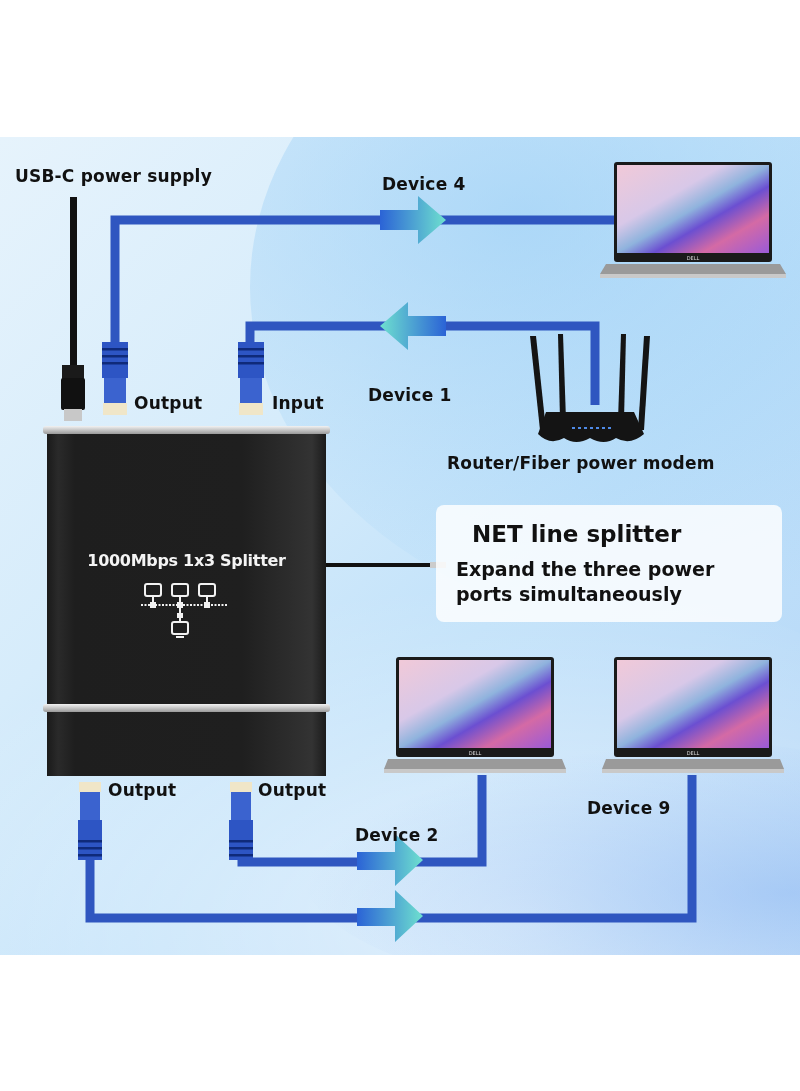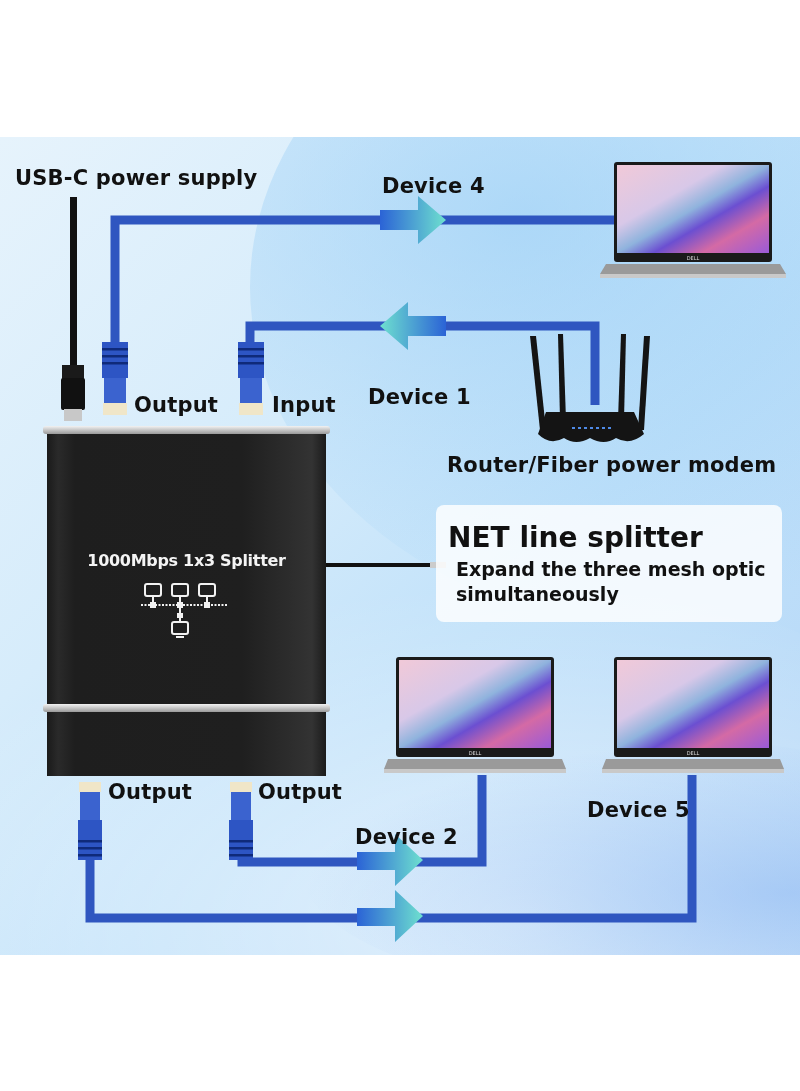--- a/index.html
+++ b/index.html
@@ -7,25 +7,25 @@
          font-family:"DejaVu Sans", "Liberation Sans", sans-serif; }
   .stage { position:absolute; left:0; top:137px; width:800px; height:818px; overflow:hidden;
            background: linear-gradient(135deg, #e6f3fc 0%, #d6ecfb 35%, #c2e2fa 60%, #b4d6f7 100%); }
   .swoosh1 { position:absolute; left:250px; top:-200px; width:900px; height:700px; border-radius:50%;
              background: radial-gradient(ellipse at 30% 40%, rgba(140,200,245,0.55), rgba(140,200,245,0) 70%); }
   .swoosh2 { position:absolute; left:-200px; top:420px; width:1200px; height:600px; border-radius:50%;
              background: radial-gradient(ellipse at 60% 60%, rgba(255,255,255,0.55), rgba(255,255,255,0) 65%); }
   .swoosh3 { position:absolute; left:300px; top:600px; width:700px; height:260px; border-radius:50%;
              background: radial-gradient(ellipse at 70% 60%, rgba(120,170,240,0.45), rgba(120,170,240,0) 70%); }
   svg.wires { position:absolute; left:0; top:0; width:800px; height:1091px; }
-  .label { position:absolute; color:#111; font-weight:bold; font-size:21px; white-space:nowrap; letter-spacing:0.2px; }
+  .label { position:absolute; color:#111; font-weight:bold; font-size:17px; white-space:nowrap; letter-spacing:0.2px; }
   .device { position:absolute; }
   .callout { position:absolute; left:436px; top:505px; width:346px; height:117px; background:rgba(255,255,255,0.82);
              border-radius:8px; }
-  .callout .t1 { position:absolute; left:12px; top:16px; font-size:28px; font-weight:bold; color:#111; }
+  .callout .t1 { position:absolute; left:36px; top:16px; font-size:23px; font-weight:bold; color:#111; }
   .callout .t2 { position:absolute; left:20px; top:52px; font-size:19px; font-weight:bold; color:#111; line-height:25px; width:320px; }
   .splitter { position:absolute; left:43px; top:426px; width:287px; height:286px; }
   .splitter .body { position:absolute; left:4px; top:4px; width:279px; height:346px;
         background: linear-gradient(90deg, #1a1a1a 0%, #2a2a2a 4%, #1e1e1e 10%, #1f1f1f 70%, #333 95%, #1b1b1b 100%); }
   .splitter .rail-top, .splitter .rail-bot { position:absolute; left:0; width:287px; height:8px;
         background: linear-gradient(180deg, #f2f2f2, #9a9a9a); border-radius:3px; }
   .splitter .rail-top { top:0; } .splitter .rail-bot { bottom:0; }
   .splitter .title { position:absolute; left:0; width:287px; top:125px; text-align:center; color:#f4f4f4;
         font-weight:bold; font-size:16px; letter-spacing:-0.3px; font-family:"DejaVu Sans", sans-serif; }
   .splitter .topo { position:absolute; left:96px; top:155px; }
@@ -127,21 +127,21 @@
 
 <div class="label" style="left:15px;top:166px;">USB-C power supply</div>
 <div class="label" style="left:382px;top:174px;">Device 4</div>
 <div class="label" style="left:368px;top:351px;margin-top:34px;">Device 1</div>
 <div class="label" style="left:134px;top:393px;">Output</div>
 <div class="label" style="left:272px;top:393px;text-align:right;">Input</div>
 <div class="label" style="left:447px;top:453px;">Router/Fiber power modem</div>
 <div class="label" style="left:108px;top:780px;">Output</div>
 <div class="label" style="left:258px;top:780px;">Output</div>
 <div class="label" style="left:355px;top:798px;margin-top:27px;">Device 2</div>
-<div class="label" style="left:587px;top:798px;">Device 5</div>
+<div class="label" style="left:587px;top:798px;">Device 9</div>
 
 <div class="splitter">
   <div class="body"></div>
   <div class="rail-top"></div>
   <div class="rail-bot"></div>
   <div class="title">1000Mbps 1x3 Splitter</div>
   <svg class="topo" width="92" height="60" viewBox="0 0 92 60">
     <g fill="none" stroke="#f2f2f2" stroke-width="2">
       <rect x="6" y="3" width="16" height="12" rx="2"></rect>
       <rect x="33" y="3" width="16" height="12" rx="2"></rect>
@@ -158,21 +158,21 @@
       <rect x="11" y="21" width="6" height="6"></rect>
         <rect x="38" y="21" width="6" height="6"></rect>
         <rect x="65" y="21" width="6" height="6"></rect>
       <rect x="38" y="32" width="6" height="5"></rect>
     </g>
   </svg>
 </div>
 
 <div class="callout">
   <div class="t1">NET line splitter</div>
-  <div class="t2">Expand the three mesh optic simultaneously</div>
+  <div class="t2">Expand the three power ports simultaneously</div>
 </div>
 
 <svg class="device" style="left:600px;top:160px;" width="186" height="120" viewBox="0 0 186 120">
   <defs>
     <linearGradient id="scr" x1="0" y1="0" x2="1" y2="1">
       <stop offset="0" stop-color="#f1c9d8"></stop>
         <stop offset="0.35" stop-color="#d8c8e8"></stop>
       <stop offset="0.5" stop-color="#8fb3dd"></stop>
         <stop offset="0.62" stop-color="#6b4fd1"></stop>
       <stop offset="0.78" stop-color="#d46aa5"></stop>

